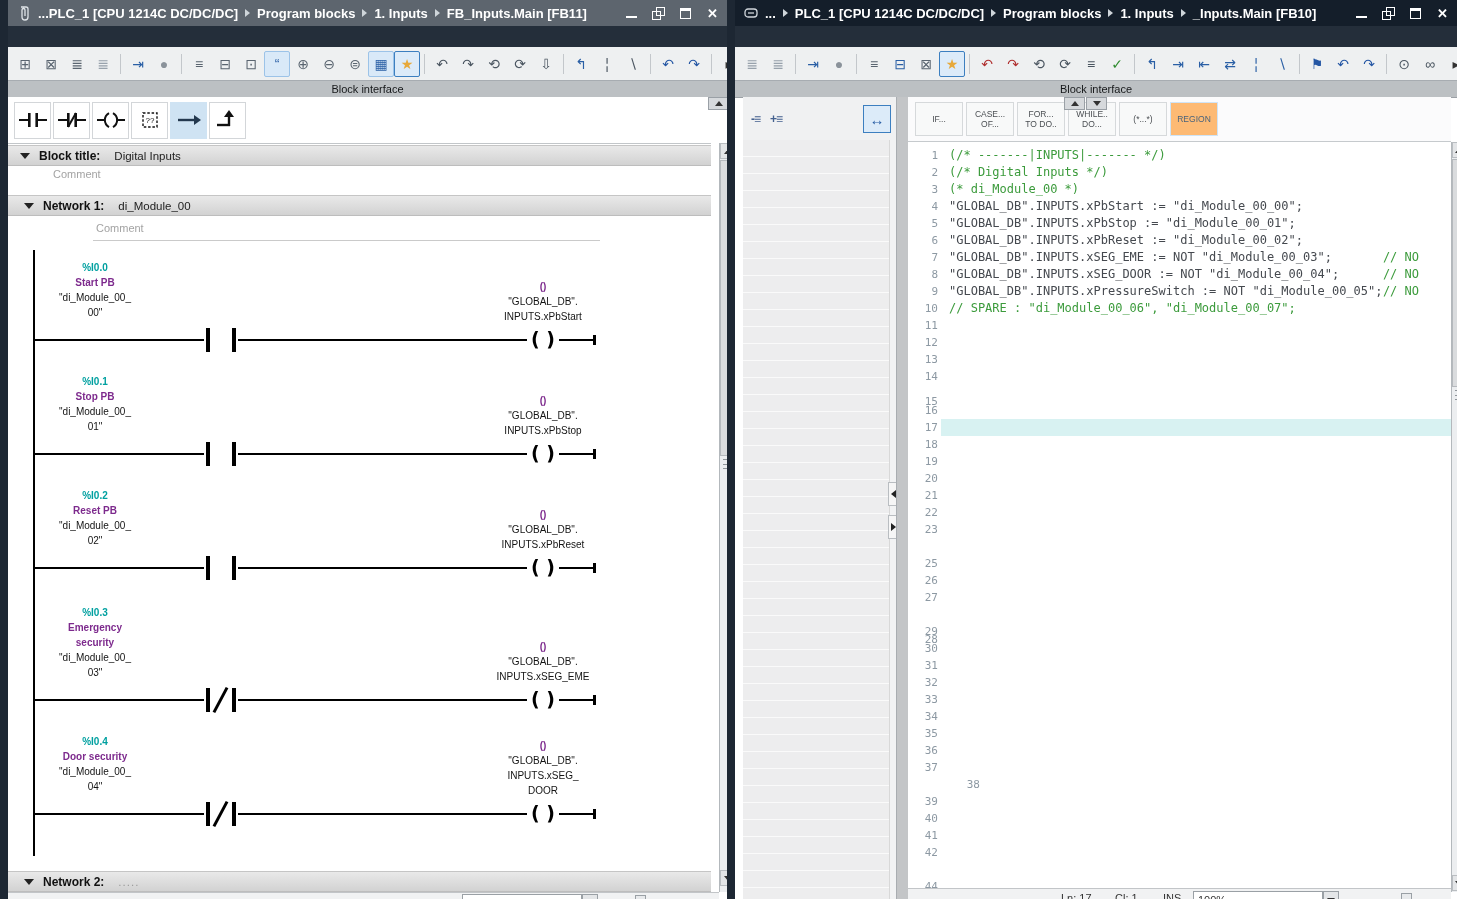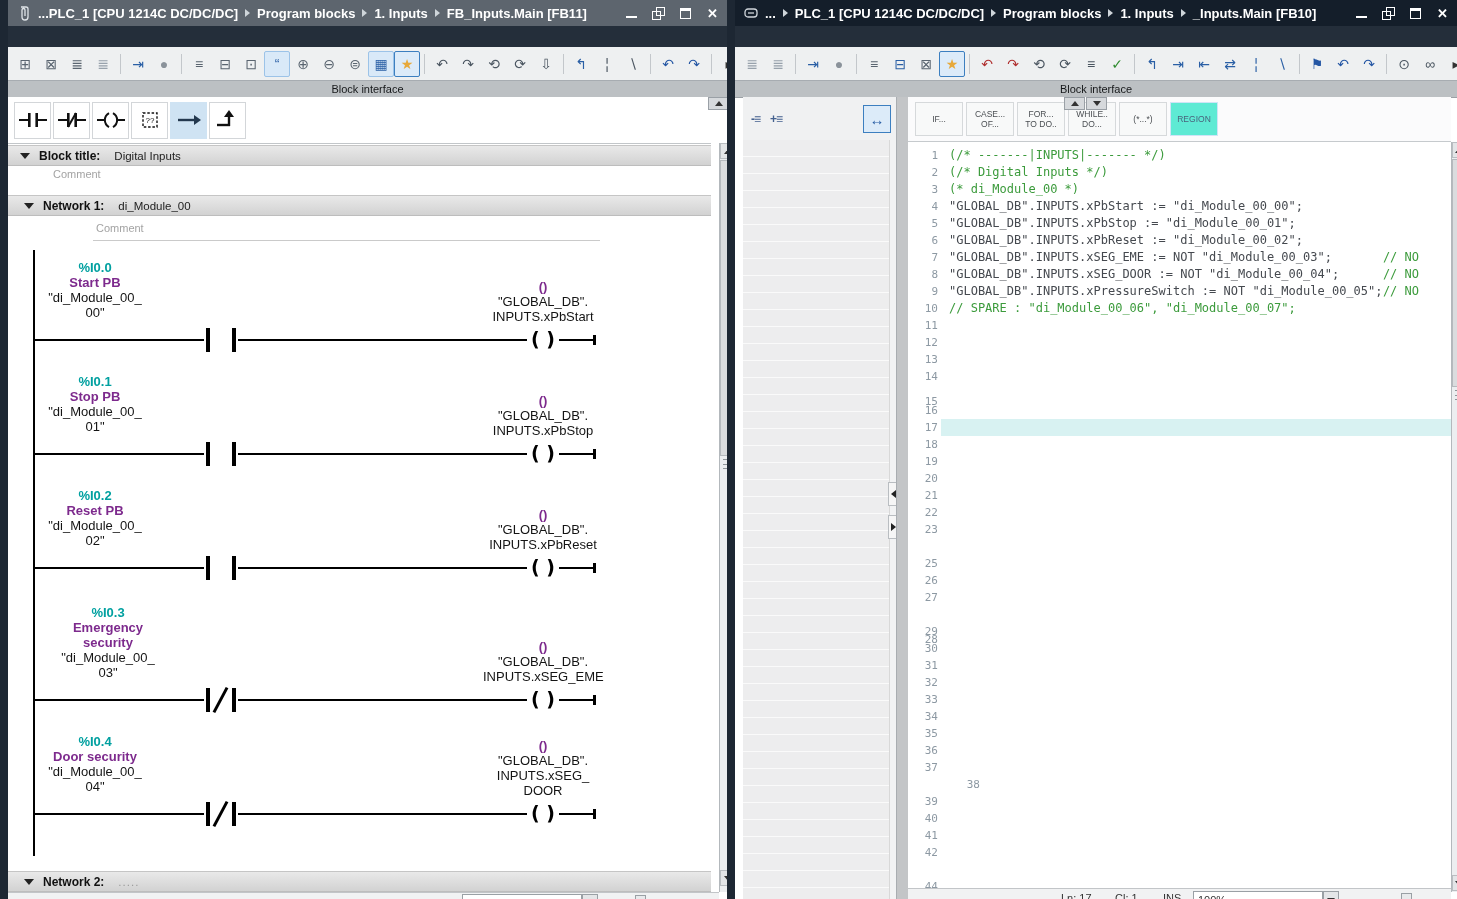--- a/index.html
+++ b/index.html
@@ -75,21 +75,21 @@
   .rail{position:absolute;width:2px;background:#000;}
   .wire{position:absolute;height:2px;background:#000;}
   .contact{position:absolute;width:34px;height:26px;background:#fff;}
   .contact .bar{position:absolute;top:1px;width:4px;height:24px;background:#000;}
   .contact .bar.l{left:2px;} .contact .bar.r{right:2px;}
   .contact .slash{position:absolute;left:15px;top:-1px;width:3px;height:28px;background:#000;transform:rotate(28deg);}
   .coil{position:absolute;width:32px;height:26px;background:#fff;color:#000;
         font-size:19px;font-weight:bold;text-align:center;line-height:24px;letter-spacing:8px;}
   .coil::after{content:"( )";letter-spacing:0;font-family:"DejaVu Sans",sans-serif;}
   .endtick{position:absolute;width:3px;height:10px;background:#000;}
-  .lad-lbl{position:absolute;text-align:center;font-size:13px;line-height:15px;color:#141414;}
+  .lad-lbl{position:absolute;text-align:center;font-size:10px;line-height:15px;color:#141414;}
   .lad-addr{color:var(--addr-color);font-weight:bold;}
   .lad-name{color:var(--tagname-color);font-weight:bold;}
   .lad-sym{color:var(--tagname-color);font-weight:bold;}
 
   
   .vscroll{position:absolute;background:#eceef0;border-left:1px solid #b3b8bc;box-sizing:border-box;}
   .vs-btn{position:absolute;left:0;right:0;height:16px;background:#e3e5e7;border:1px solid #b9bdc1;
           box-sizing:border-box;display:flex;align-items:center;justify-content:center;cursor:pointer;}
   .vs-thumb{position:absolute;left:0;right:0;background:#dadcde;border:1px solid #b5b9bd;box-sizing:border-box;cursor:grab;}
   .vs-grip{position:absolute;left:3px;right:3px;height:10px;display:flex;flex-direction:column;justify-content:space-between;cursor:row-resize;}
@@ -106,21 +106,21 @@
                background:repeating-linear-gradient(to bottom,#ededee 0 16px,#fafafa 16px 17px);}
   .mini-strip{position:absolute;left:154px;top:140px;width:8px;height:759px;background:#f2f3f4;border-left:1px solid #d8d8d8;box-sizing:border-box;}
   .mini-btn{position:absolute;left:153px;width:10px;height:24px;background:#f6f6f6;border:1px solid #b9bdc1;
             box-sizing:border-box;display:flex;align-items:center;justify-content:center;cursor:pointer;}
   .gray-sep{position:absolute;left:161px;top:97px;width:12px;height:802px;background:#c3c5c7;border-left:1px solid #a9adb1;box-sizing:border-box;}
 
   .snippet-row{position:absolute;left:173px;top:97px;width:543px;height:45px;background:#fbfbfc;
                border-bottom:1px solid #c6cacd;display:flex;align-items:center;gap:3px;padding-left:7px;box-sizing:border-box;}
   .snip{min-width:40px;height:32px;border:1px solid #d6d9db;background:#f8f9f9;display:flex;flex-direction:column;
         align-items:center;justify-content:center;font-size:8.5px;color:#4a4e52;line-height:10px;cursor:pointer;padding:0 3px;}
-  .snip.active{background:#5eead4;border-color:#cfe4f6;color:#49637c;}
+  .snip.active{background:#fdba74;border-color:#cfe4f6;color:#49637c;}
 
   
   .code-area{position:absolute;left:173px;top:142px;width:543px;height:746px;background:#fff;overflow:hidden;
              font-family:"DejaVu Sans Mono",monospace;font-size:12px;}
   .code-row{position:absolute;left:0;width:543px;height:17px;line-height:17px;white-space:pre;}
   .code-row.current{background:linear-gradient(to right,transparent 33px,var(--curline-color) 33px);}
   .gutter{display:inline-block;width:30px;text-align:right;color:#8d99a3;font-size:11px;vertical-align:top;}
   .code-text{margin-left:11px;color:#45494f;}
   .code-text.comment{color:var(--comment-color);}
   .code-rc{position:absolute;right:32px;top:0;color:var(--comment-color);}
@@ -324,21 +324,21 @@
           <div class="lad-operand">INPUTS.xPbReset</div>
         </div>
         <div class="wire" style="left: 26px; top: 699px; width: 562px;"></div>
         <div class="contact" style="left: 196px; top: 687px;">
           <div class="bar l"></div>
           <div class="bar r"></div>
           <div class="slash"></div>
         </div>
         <div class="coil" style="left: 519px; top: 687px;"></div>
         <div class="endtick" style="left: 585px; top: 695px;"></div>
-        <div class="lad-lbl" style="left: 27px; width: 120px; top: 605px; padding-left: 13px;">
+        <div class="lad-lbl" style="left: 27px; width: 120px; top: 605px;">
           <div class="lad-addr">%I0.3</div>
           <div class="lad-name">Emergency</div>
           <div class="lad-name">security</div>
           <div class="lad-operand">"di_Module_00_</div>
           <div class="lad-operand">03"</div>
         </div>
         <div class="lad-lbl" style="left: 475px; width: 120px; top: 639px;">
           <div class="lad-sym">()</div>
           <div class="lad-operand">"GLOBAL_DB".</div>
           <div class="lad-operand">INPUTS.xSEG_EME</div>

